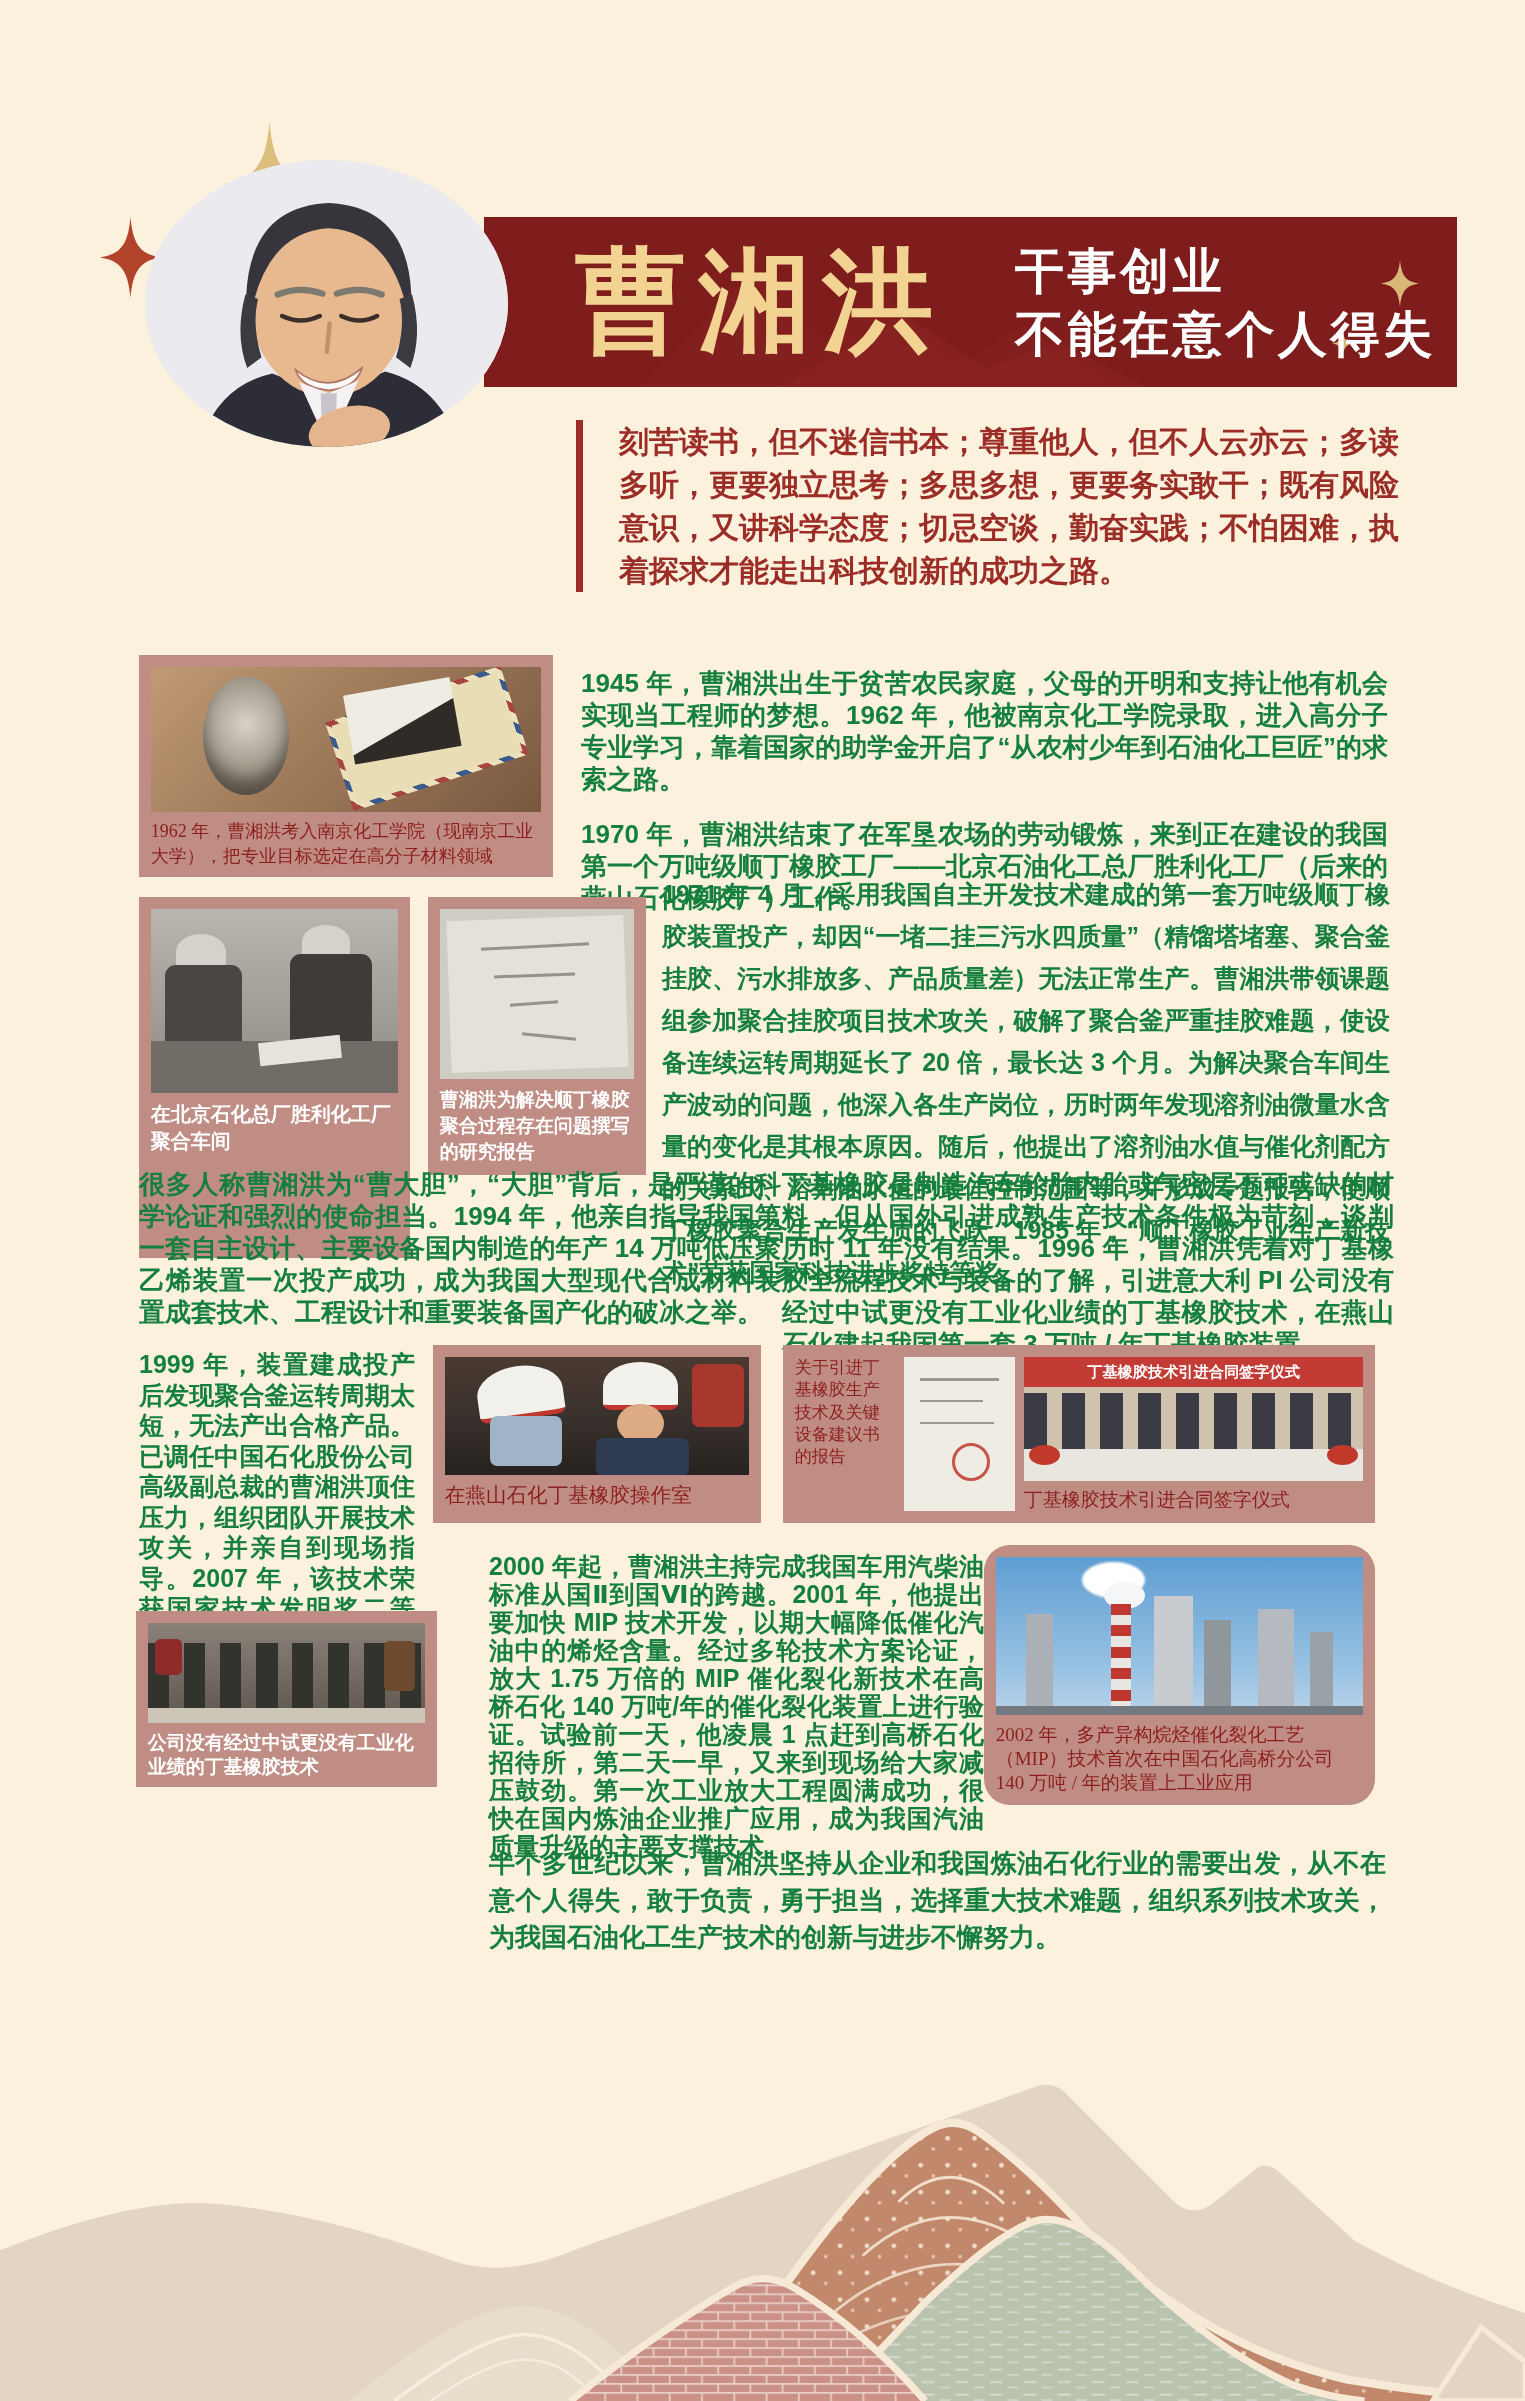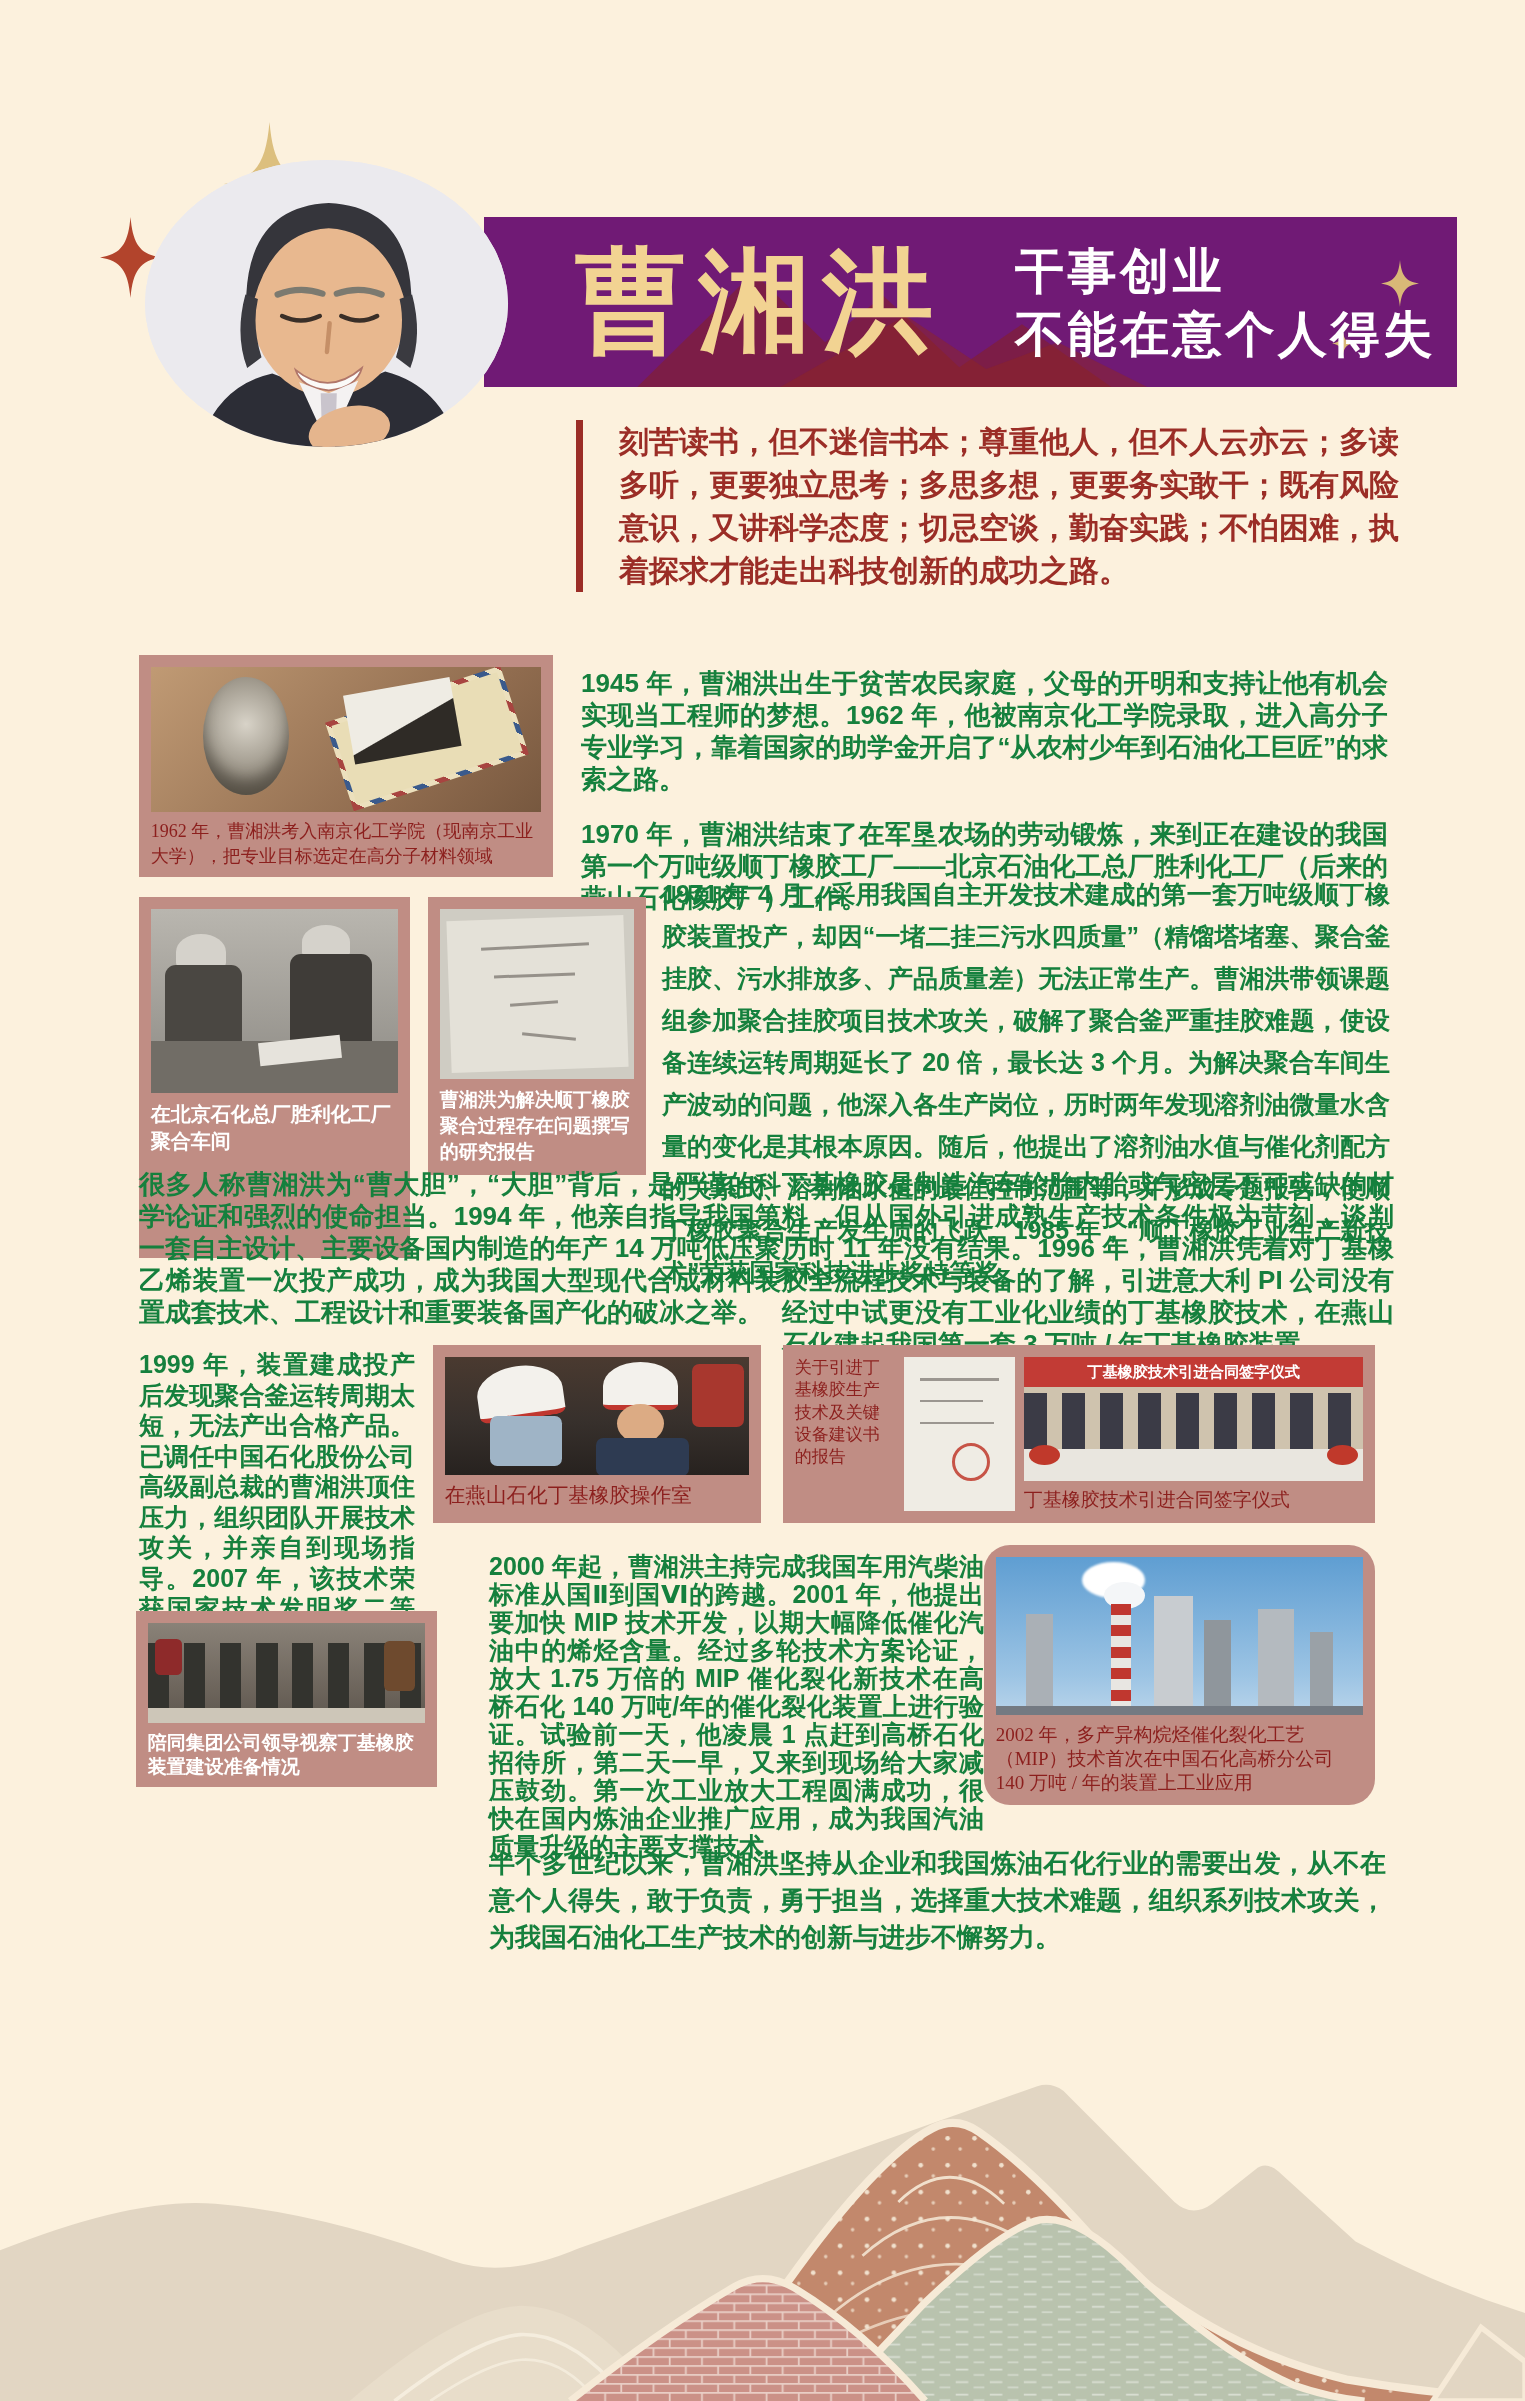--- a/index.html
+++ b/index.html
@@ -11,21 +11,21 @@
   }
   .serif{font-family:"Liberation Serif","DejaVu Serif",serif;}
   .abs{position:absolute;}
 
   
   .star{position:absolute;}
 
   
   .banner{
     position:absolute;left:484px;top:217px;width:973px;height:170px;
-    background:#701a75;z-index:2;overflow:hidden;
+    background:#7f1d1d;z-index:2;overflow:hidden;
   }
   .banner-title{
     position:absolute;left:91px;top:12.6px;
     font-size:111px;line-height:143px;font-weight:bold;
     color:#f2d392;letter-spacing:12.6px;white-space:nowrap;z-index:3;
   }
   .banner-slogan{
     position:absolute;left:531px;top:23px;z-index:3;
     color:#ffffff;font-weight:bold;font-size:49px;line-height:63px;
     letter-spacing:3.6px;white-space:nowrap;
@@ -218,21 +218,21 @@
     </div>
   </div>
 
   <div class="card" style="left:136px;top:1611px;width:301px;height:176px;">
     <div class="ph" style="height:100px;background:linear-gradient(#8a8278,#6b635a 70%,#5d564e);">
       <div style="position:absolute;left:0;right:0;top:20px;height:66px;background:repeating-linear-gradient(90deg,#33332e 0 21.5px,rgba(0,0,0,0) 21.5px 36px);"></div>
       <div style="position:absolute;left:7.2px;top:16px;width:27px;height:36px;background:#8e2a2a;border-radius:5.4px;"></div>
       <div style="position:absolute;right:10.8px;top:18px;width:30.5px;height:50px;background:#6e4a2e;border-radius:5.4px;"></div>
       <div class="sil-band" style="bottom:0;height:14.3px;background:#cdc6b8;"></div>
     </div>
-    <div class="cap-white" style="font-size:19px;line-height:24px;margin-top:8px;">陪同集团公司领导视察丁基橡胶装置建设准备情况</div>
+    <div class="cap-white" style="font-size:19px;line-height:24px;margin-top:8px;">公司没有经过中试更没有工业化业绩的丁基橡胶技术</div>
   </div>
 
   <div class="abs body-text" style="left:489px;top:1552px;width:495px;font-size:25px;line-height:28px;">
     <p>2000 年起，曹湘洪主持完成我国车用汽柴油标准从国Ⅱ到国Ⅵ的跨越。2001 年，他提出要加快 MIP 技术开发，以期大幅降低催化汽油中的烯烃含量。经过多轮技术方案论证，放大 1.75 万倍的 MIP 催化裂化新技术在高桥石化 140 万吨/年的催化裂化装置上进行验证。试验前一天，他凌晨 1 点赶到高桥石化招待所，第二天一早，又来到现场给大家减压鼓劲。第一次工业放大工程圆满成功，很快在国内炼油企业推广应用，成为我国汽油质量升级的主要支撑技术。</p>
   </div>
 
   <div class="card" style="left:984px;top:1545px;width:391px;height:260px;border-radius:26px;">
     <div class="ph" style="height:158px;background:linear-gradient(#5f9ed2,#9cc4e4 75%,#b9d4ea);">
       <div style="position:absolute;left:86px;top:5.4px;width:63px;height:36px;background:#ffffff;border-radius:50%;filter:blur(0.9px);"></div>
       <div style="position:absolute;left:108px;top:25px;width:41px;height:27px;background:#f4f6f8;border-radius:50%;"></div>

